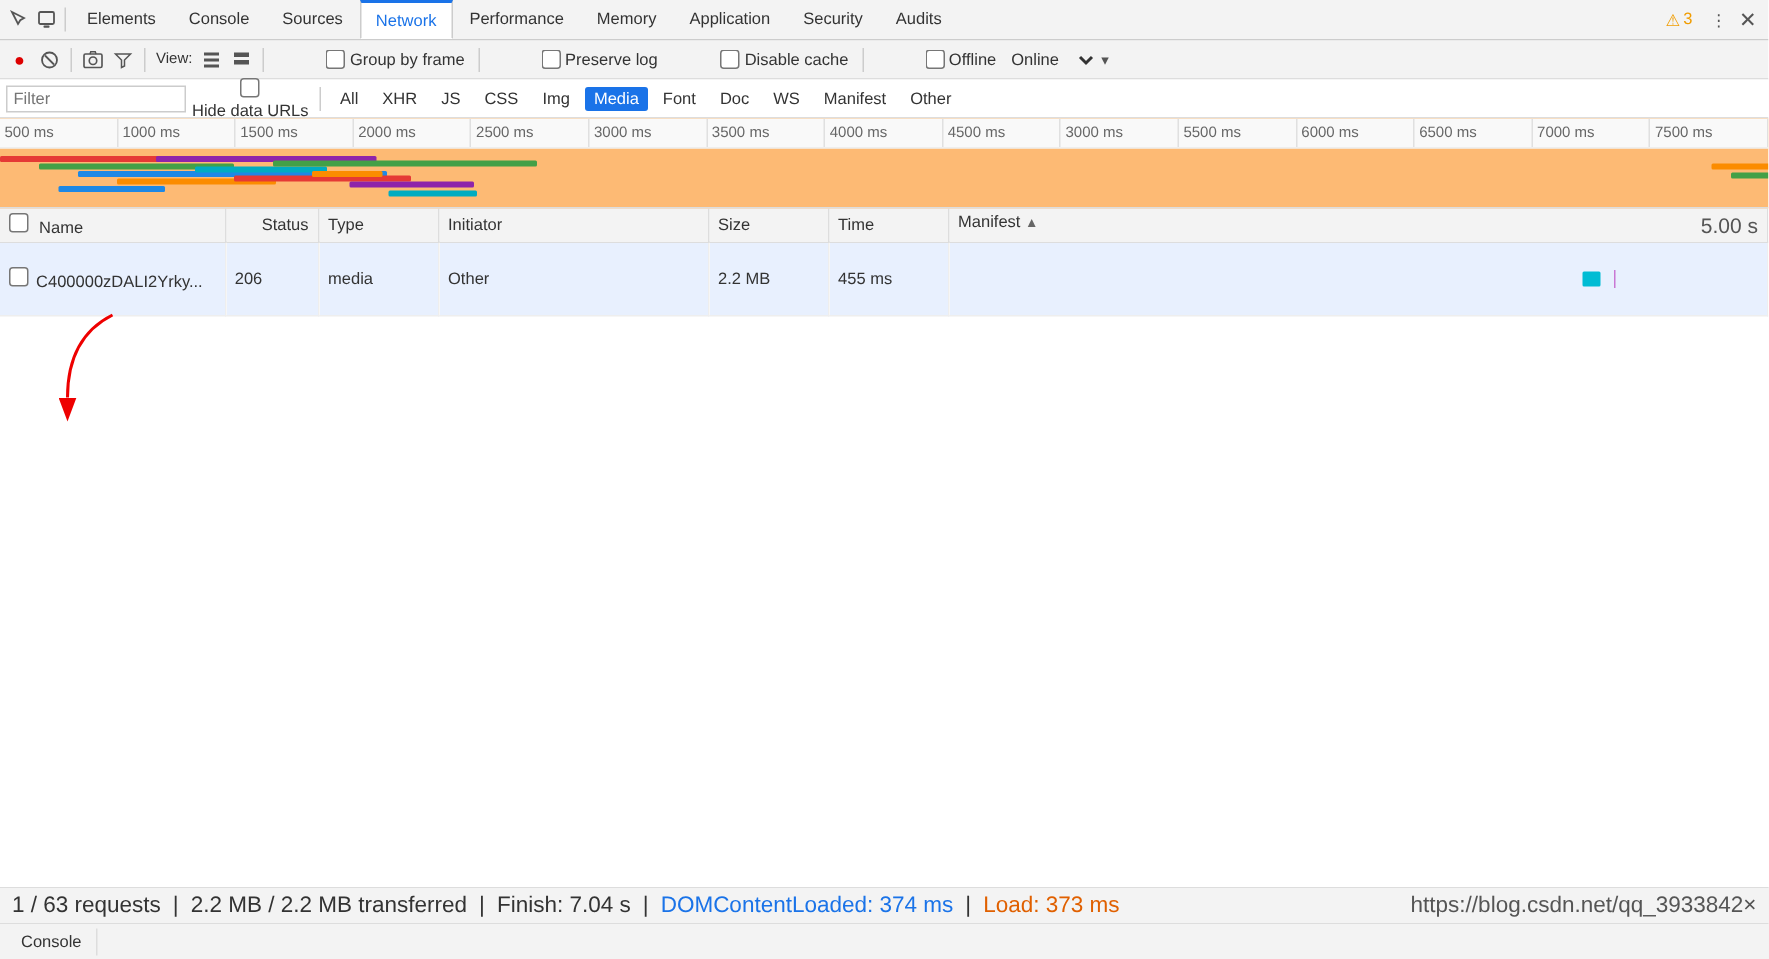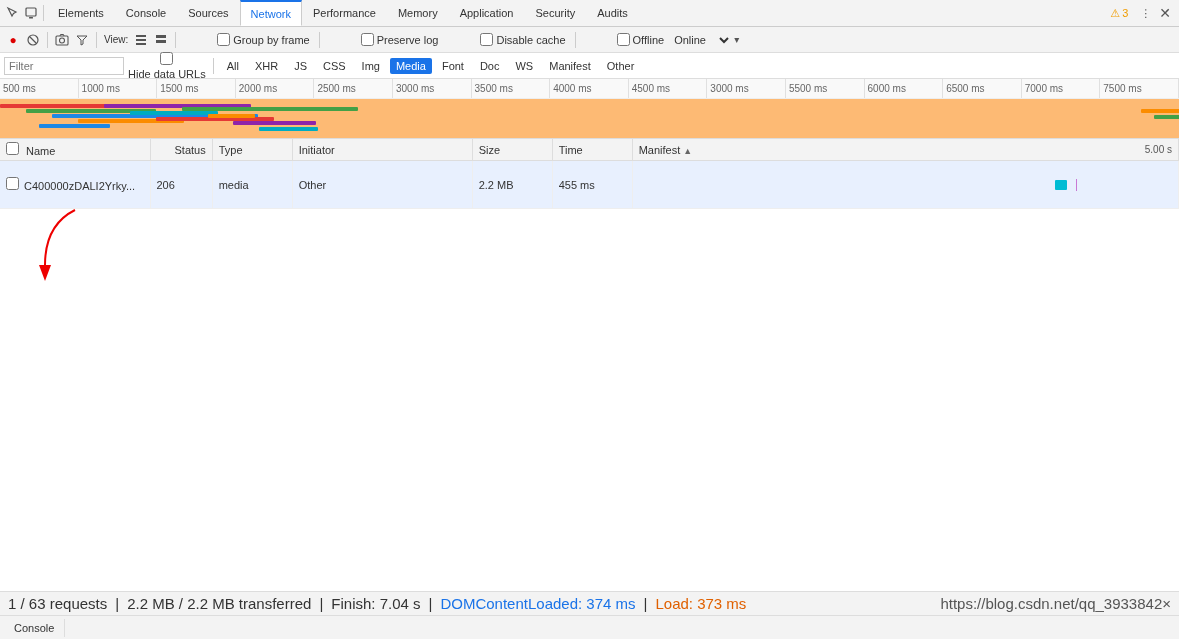--- a/index.html
+++ b/index.html
@@ -455,21 +455,21 @@
         </th>
         <th style="width:80px;margin-left:40px;">
           <span>Size</span>
         </th>
         <th style="width:80px;">
           <span>Time</span>
         </th>
         <th style="min-width:180px; width:auto;">
           <span>Manifest</span>
           <span class="sort-arrow"> ▲</span>
-          <span style="float:right; font-size:10px; color:#555;">5.00 s</span>
+          <span style="float:right; font-size:14px; color:#555;">5.00 s</span>
         </th>
       </tr>
     </thead>
     <tbody>
       <tr class="selected">
         <td>
           <input type="checkbox" style="margin-right: 2px;">
           <span>C400000zDALI2Yrky...</span>
         </td>
         <td>206</td>

